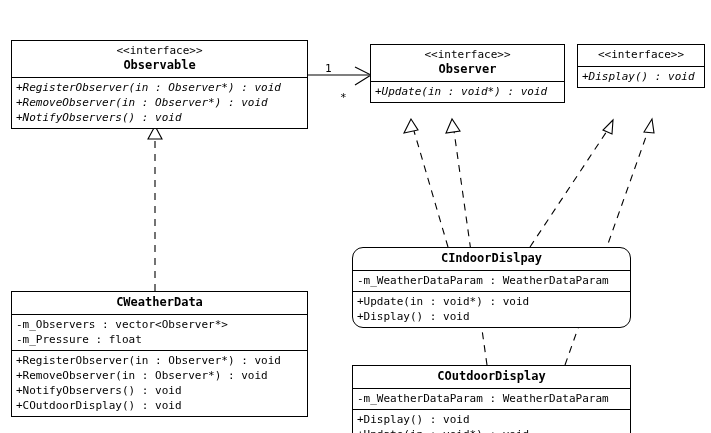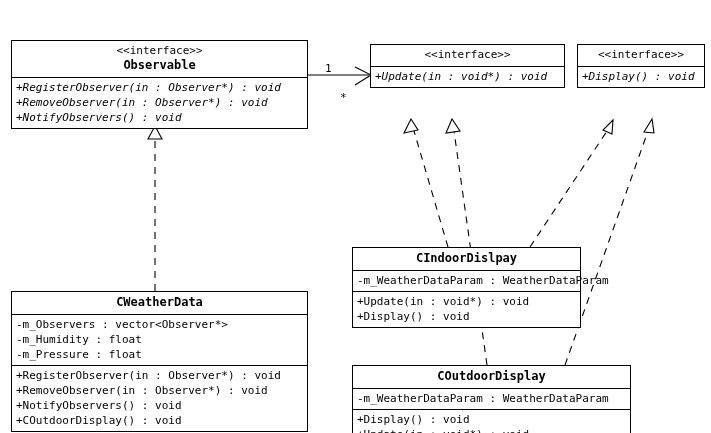--- a/index.html
+++ b/index.html
@@ -120,20 +120,21 @@
     <div class="compartment">
       <div class="member italic">+RegisterObserver(in  : Observer*) : void</div>
       <div class="member italic">+RemoveObserver(in  : Observer*) : void</div>
       <div class="member italic">+NotifyObservers() : void</div>
     </div>
   </div>
 
   <div class="uml-class" style="left:370px; top:15px; width:195px;">
     <div class="compartment c-head">
       <div class="stereotype">&lt;&lt;interface&gt;&gt;</div>
+      <div class="cname abstract">Observer</div>
     </div>
     <div class="compartment">
       <div class="member italic">+Update(in  : void*) : void</div>
     </div>
   </div>
 
   <div class="uml-class" style="left:577px; top:15px; width:128px;">
     <div class="compartment c-head">
       <div class="stereotype">&lt;&lt;interface&gt;&gt;</div>
     </div>
@@ -141,32 +142,31 @@
       <div class="member italic">+Display() : void</div>
     </div>
   </div>
 
   <div class="uml-class" style="left:11px; top:262px; width:297px;">
     <div class="compartment c-head">
       <div class="cname">CWeatherData</div>
     </div>
     <div class="compartment">
       <div class="member">-m_Observers : vector&lt;Observer*&gt;</div>
-      <div class="member">-m_Humidity : float</div>
       <div class="member">-m_Pressure : float</div>
     </div>
     <div class="compartment">
       <div class="member">+RegisterObserver(in  : Observer*) : void</div>
       <div class="member">+RemoveObserver(in  : Observer*) : void</div>
       <div class="member">+NotifyObservers() : void</div>
       <div class="member">+COutdoorDisplay() : void</div>
     </div>
   </div>
 
-  <div class="uml-class" style="left:352px; top:218px; width:229px;">
+  <div class="uml-class" style="left:352px; top:218px; width:279px;border-radius:11px;">
     <div class="compartment c-head">
       <div class="cname">CIndoorDislpay</div>
     </div>
     <div class="compartment">
       <div class="member">-m_WeatherDataParam : WeatherDataParam</div>
     </div>
     <div class="compartment">
       <div class="member">+Update(in  : void*) : void</div>
       <div class="member">+Display() : void</div>
     </div>

